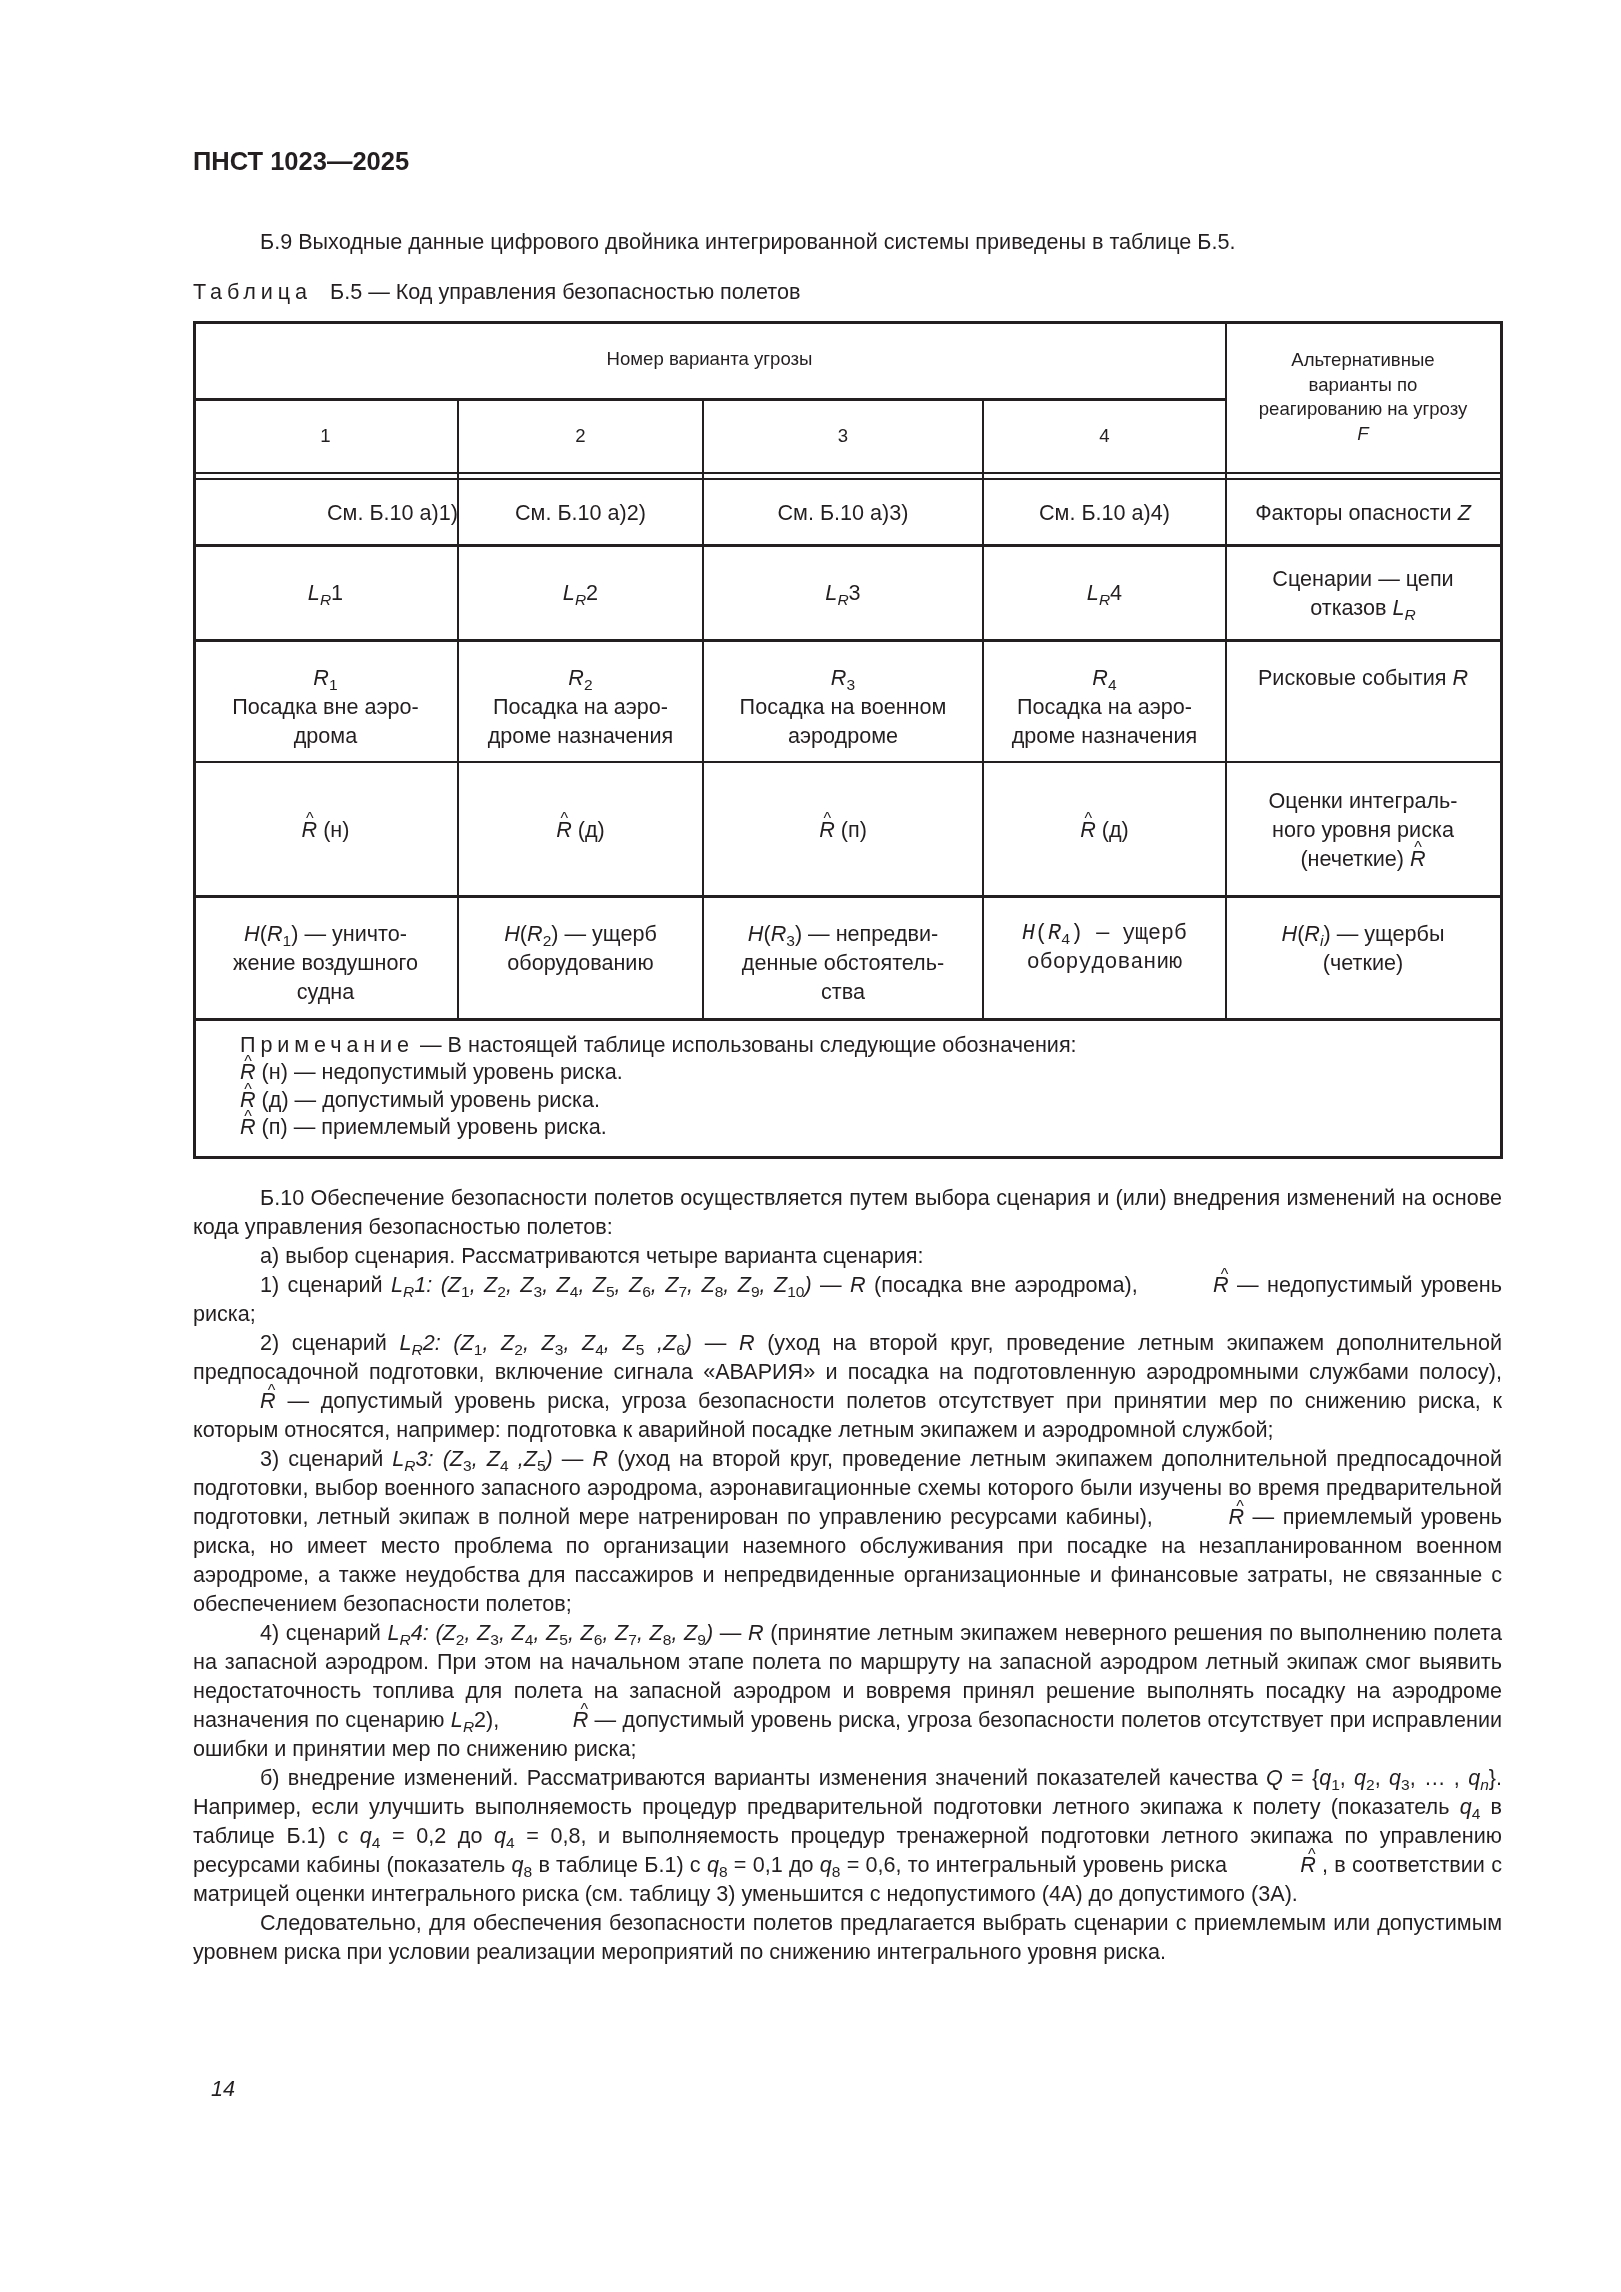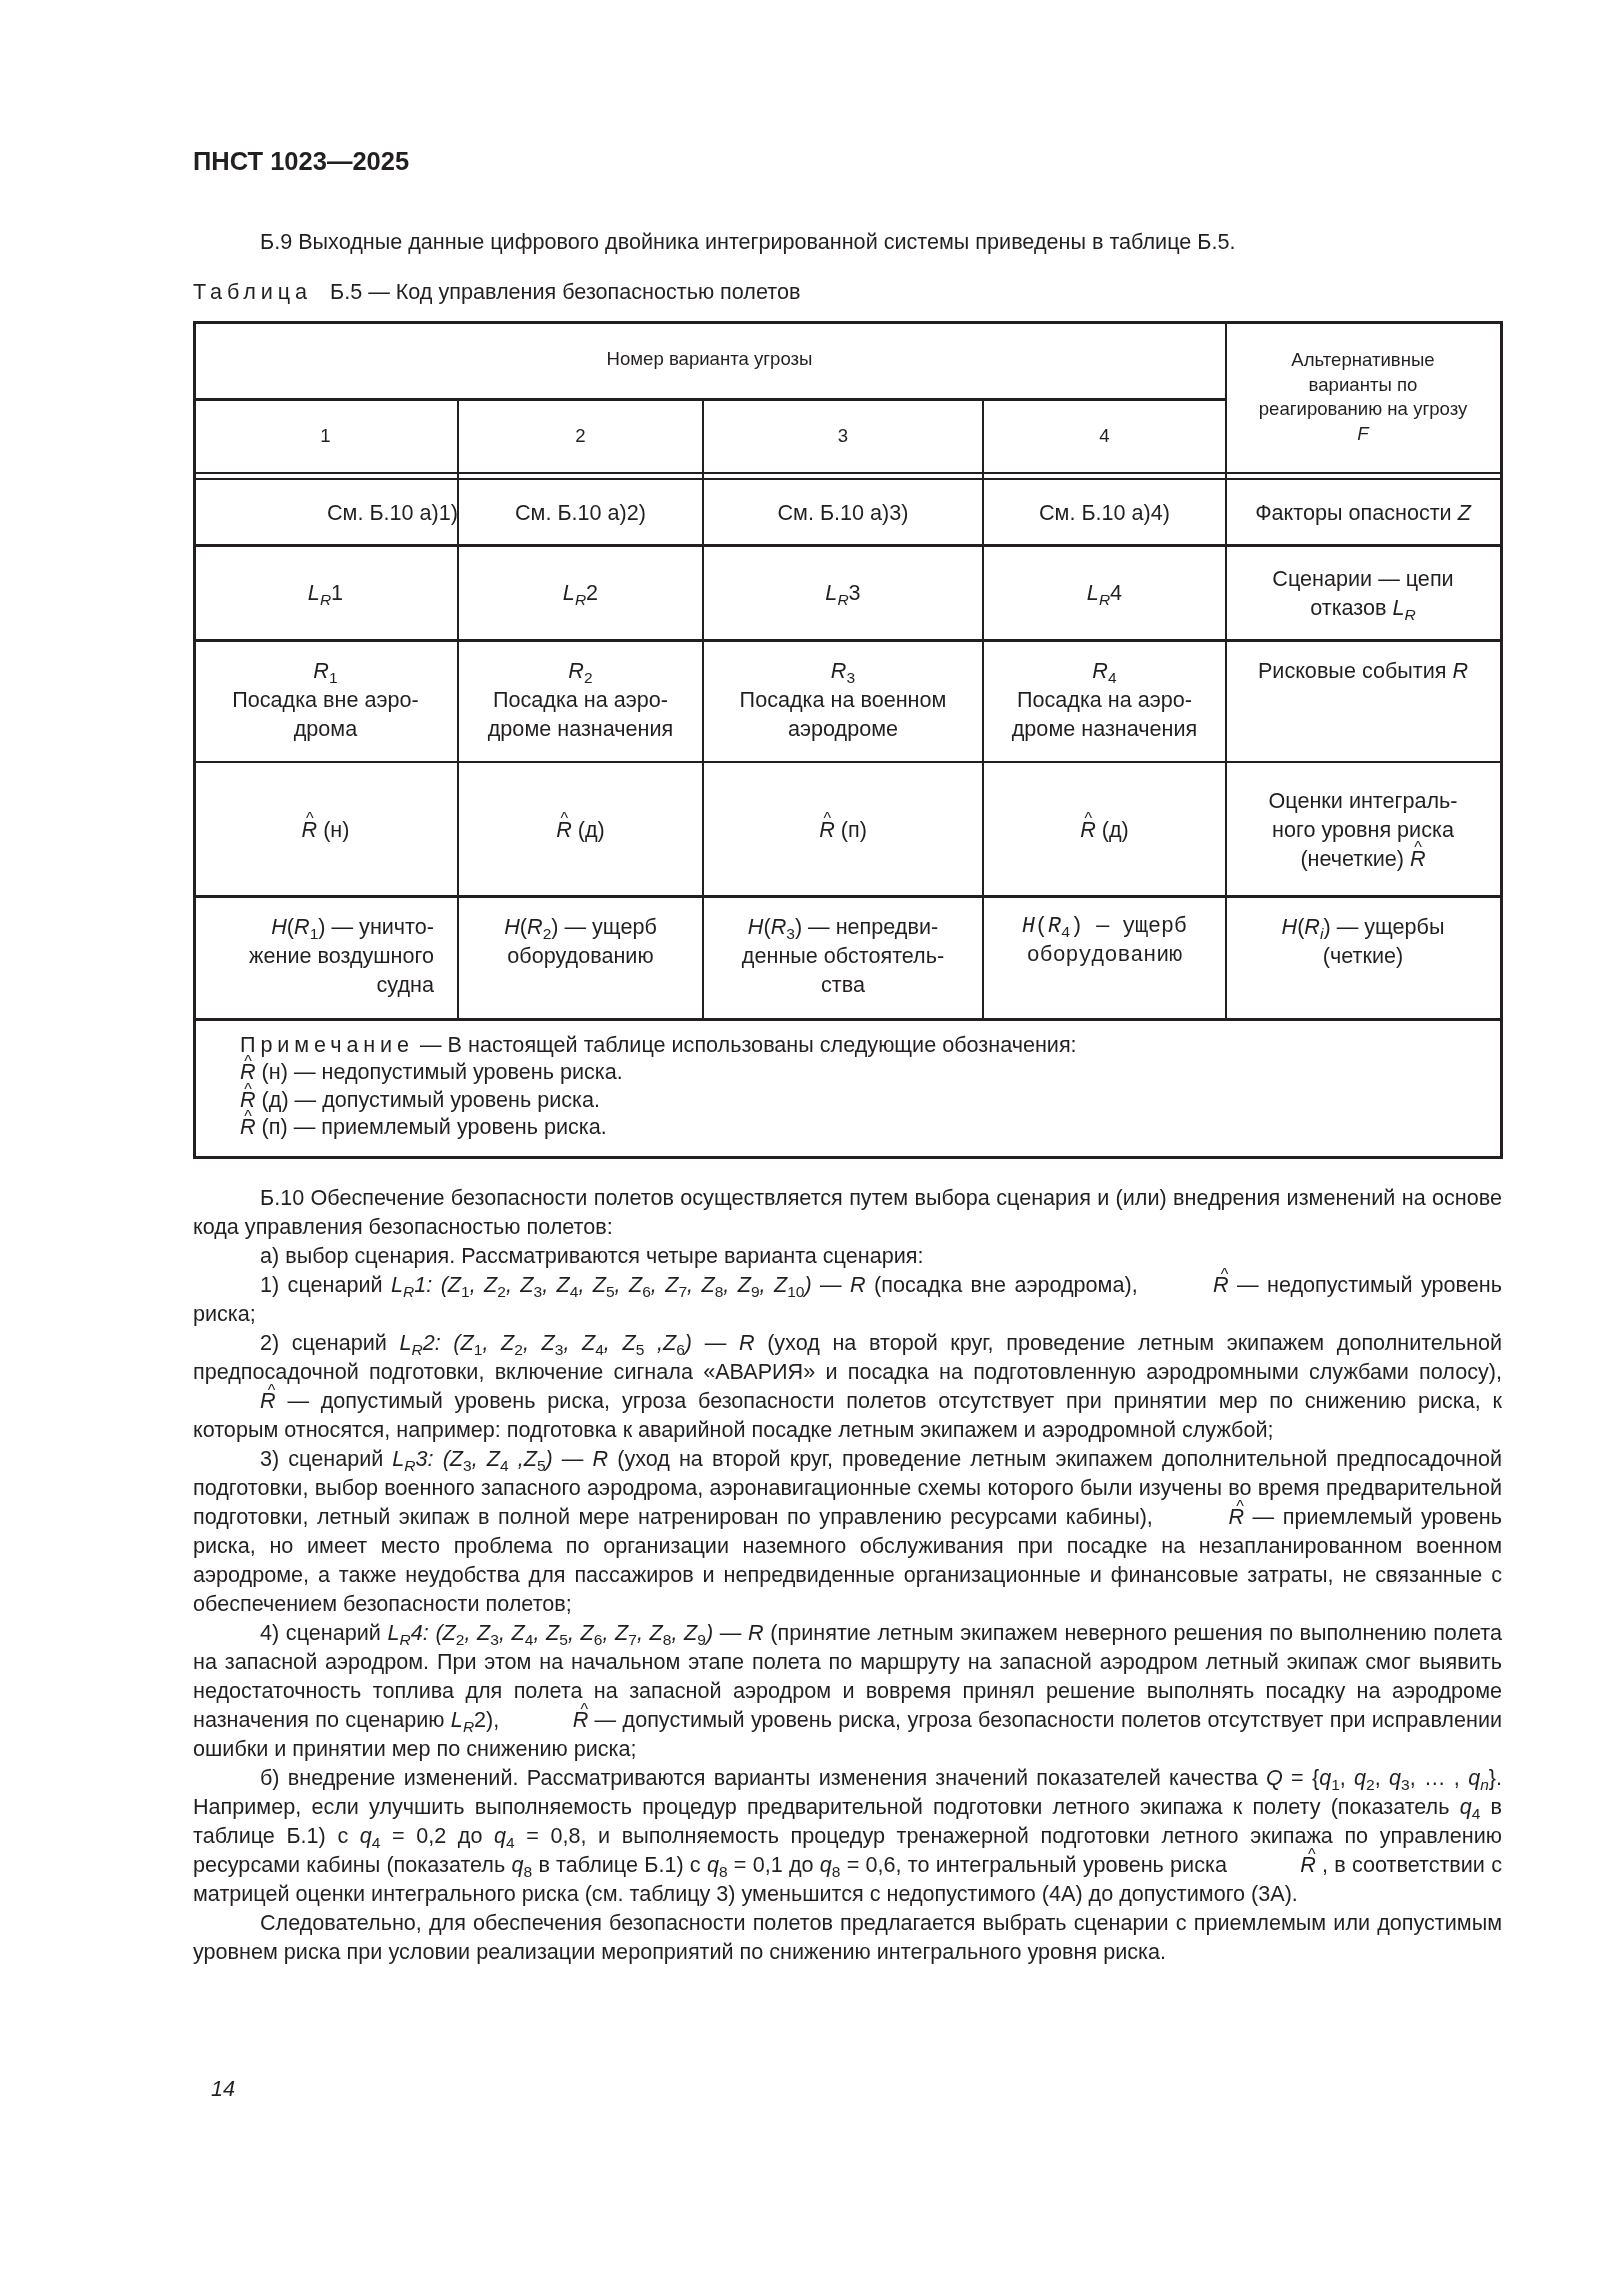--- a/index.html
+++ b/index.html
@@ -7,21 +7,21 @@
        font-family:"Liberation Sans",sans-serif;color:#231f20;}
   .abs{position:absolute;}
   #doc-id{left:193px;top:147px;font-size:25.5px;font-weight:bold;letter-spacing:0;}
   #b9{left:260px;top:229px;font-size:21.6px;}
   #caption{left:193px;top:279px;font-size:21.6px;}
   .spaced{letter-spacing:4.9px;}
   
   #tbl{left:193px;top:321px;width:1309px;height:838px;}
   .tcell{position:absolute;box-sizing:border-box;display:flex;flex-direction:column;
          align-items:center;justify-content:center;text-align:center;font-size:21.6px;line-height:29px;}
-  .tcell.top{justify-content:flex-start;padding-top:13.7px;}
+  .tcell.top{justify-content:flex-start;padding-top:13.7px;margin-top:7px;}
   .hline{position:absolute;left:0;width:1309px;background:#231f20;}
   .vline{position:absolute;width:2.9px;background:#231f20;}
   .hdr{font-size:18.6px;line-height:24.5px;}
   i{font-style:italic;}
   sub{font-size:0.72em;vertical-align:-0.35em;line-height:0;}
   .hat{position:relative;display:inline-block;font-style:italic;}
   .hat::before{content:"^";position:absolute;left:50%;transform:translateX(-45%);top:-0.62em;font-style:normal;font-size:0.75em;}
   #note{left:240px;top:1031px;font-size:21.6px;line-height:27.4px;}
   
   #body{left:193px;top:1183px;width:1309px;font-size:21.6px;line-height:29px;}
@@ -130,21 +130,21 @@
       </div>
       <div class="tcell" style="left: 510px; top: 442px; width: 280px; height: 132px;">
         <span><span class="hat">R</span><span> (п)</span></span>
       </div>
       <div class="tcell" style="left: 790px; top: 442px; width: 243px; height: 132px;">
         <span><span class="hat">R</span><span> (д)</span></span>
       </div>
       <div class="tcell" style="left: 1033px; top: 442px; width: 274px; height: 132px;">
         <span><span>Оценки интеграль-</span><br><span>ного уровня риска</span><br><span>(нечеткие) </span><span class="hat">R</span></span>
       </div>
-      <div class="tcell top" style="left: 16px; top: 577px; width: 265px; height: 132px; text-align: right;">
+      <div class="tcell top" style="left: 0px; top: 577px; width: 265px; height: 132px;">
         <span><i>H</i><span>(</span><i>R</i><sub>1</sub><span>) — уничто-</span><br><span>жение воздушного</span><br><span>судна</span></span>
       </div>
       <div class="tcell top" style="left: 265px; top: 577px; width: 245px; height: 120px;">
         <span><i>H</i><span>(</span><i>R</i><sub>2</sub><span>) — ущерб</span><br><span>оборудованию</span></span>
       </div>
       <div class="tcell top" style="left: 510px; top: 577px; width: 280px; height: 120px;">
         <span><i>H</i><span>(</span><i>R</i><sub>3</sub><span>) — непредви-</span><br><span>денные обстоятель-</span><br><span>ства</span></span>
       </div>
       <div class="tcell top" style="left: 790px; top: 577px; width: 243px; height: 120px; font-family: Liberation Mono, monospace;">
         <span><i>H</i><span>(</span><i>R</i><sub>4</sub><span>) — ущерб</span><br><span>оборудованию</span></span>

